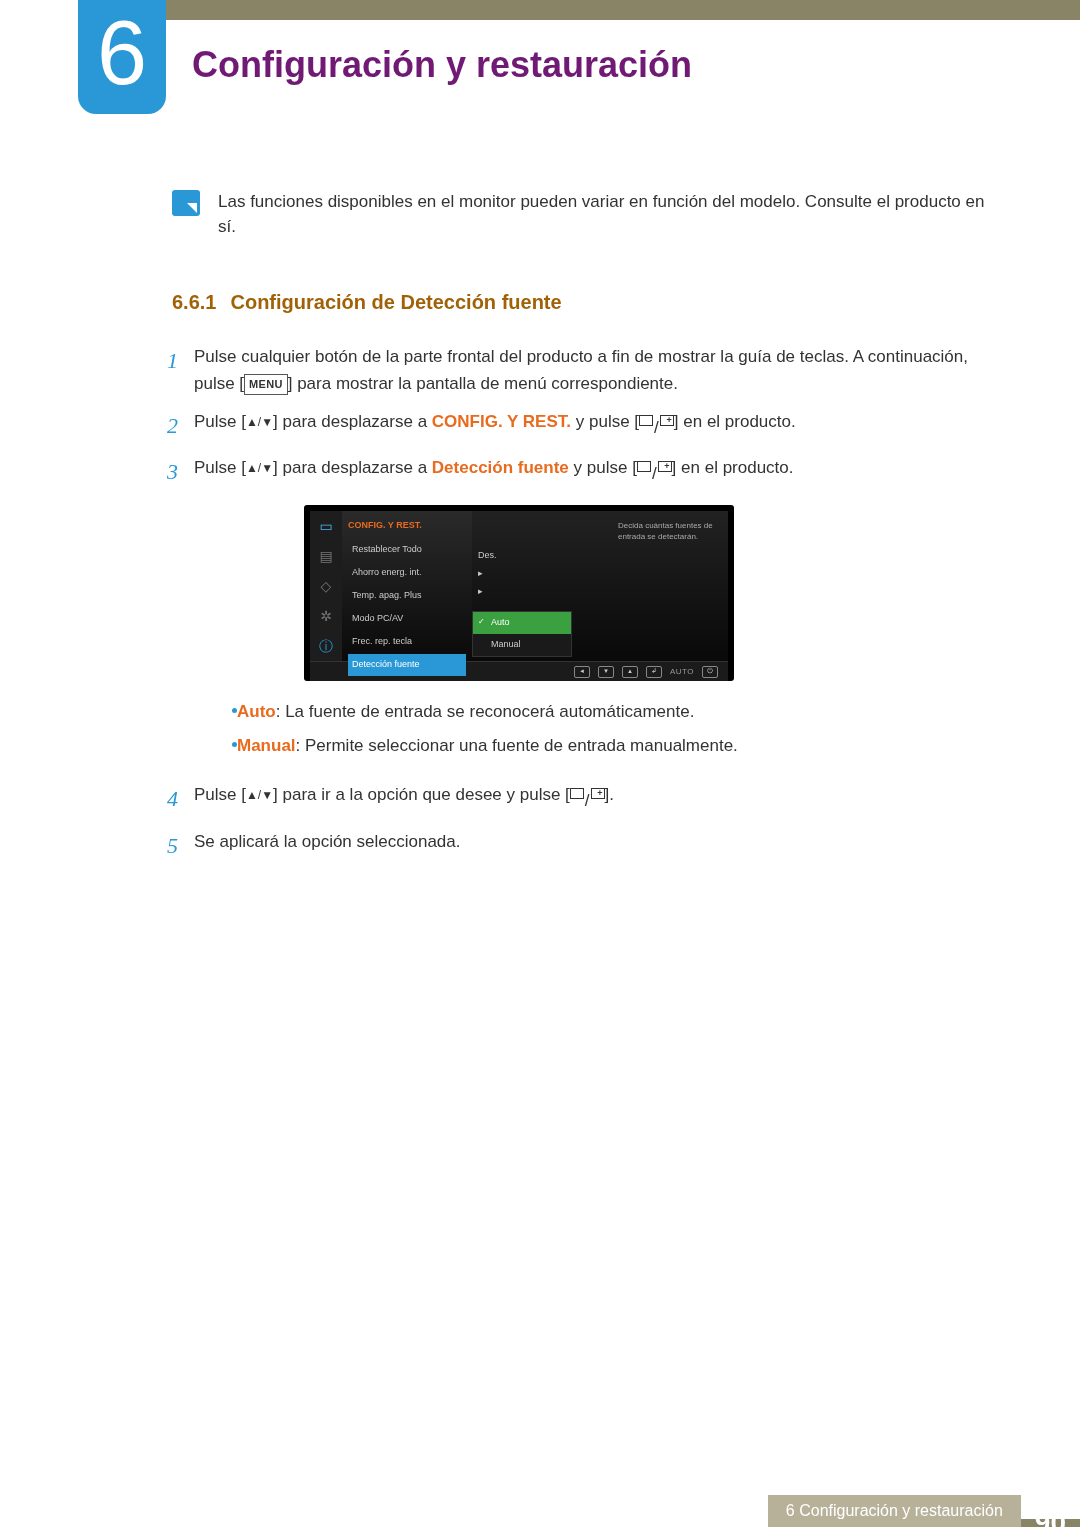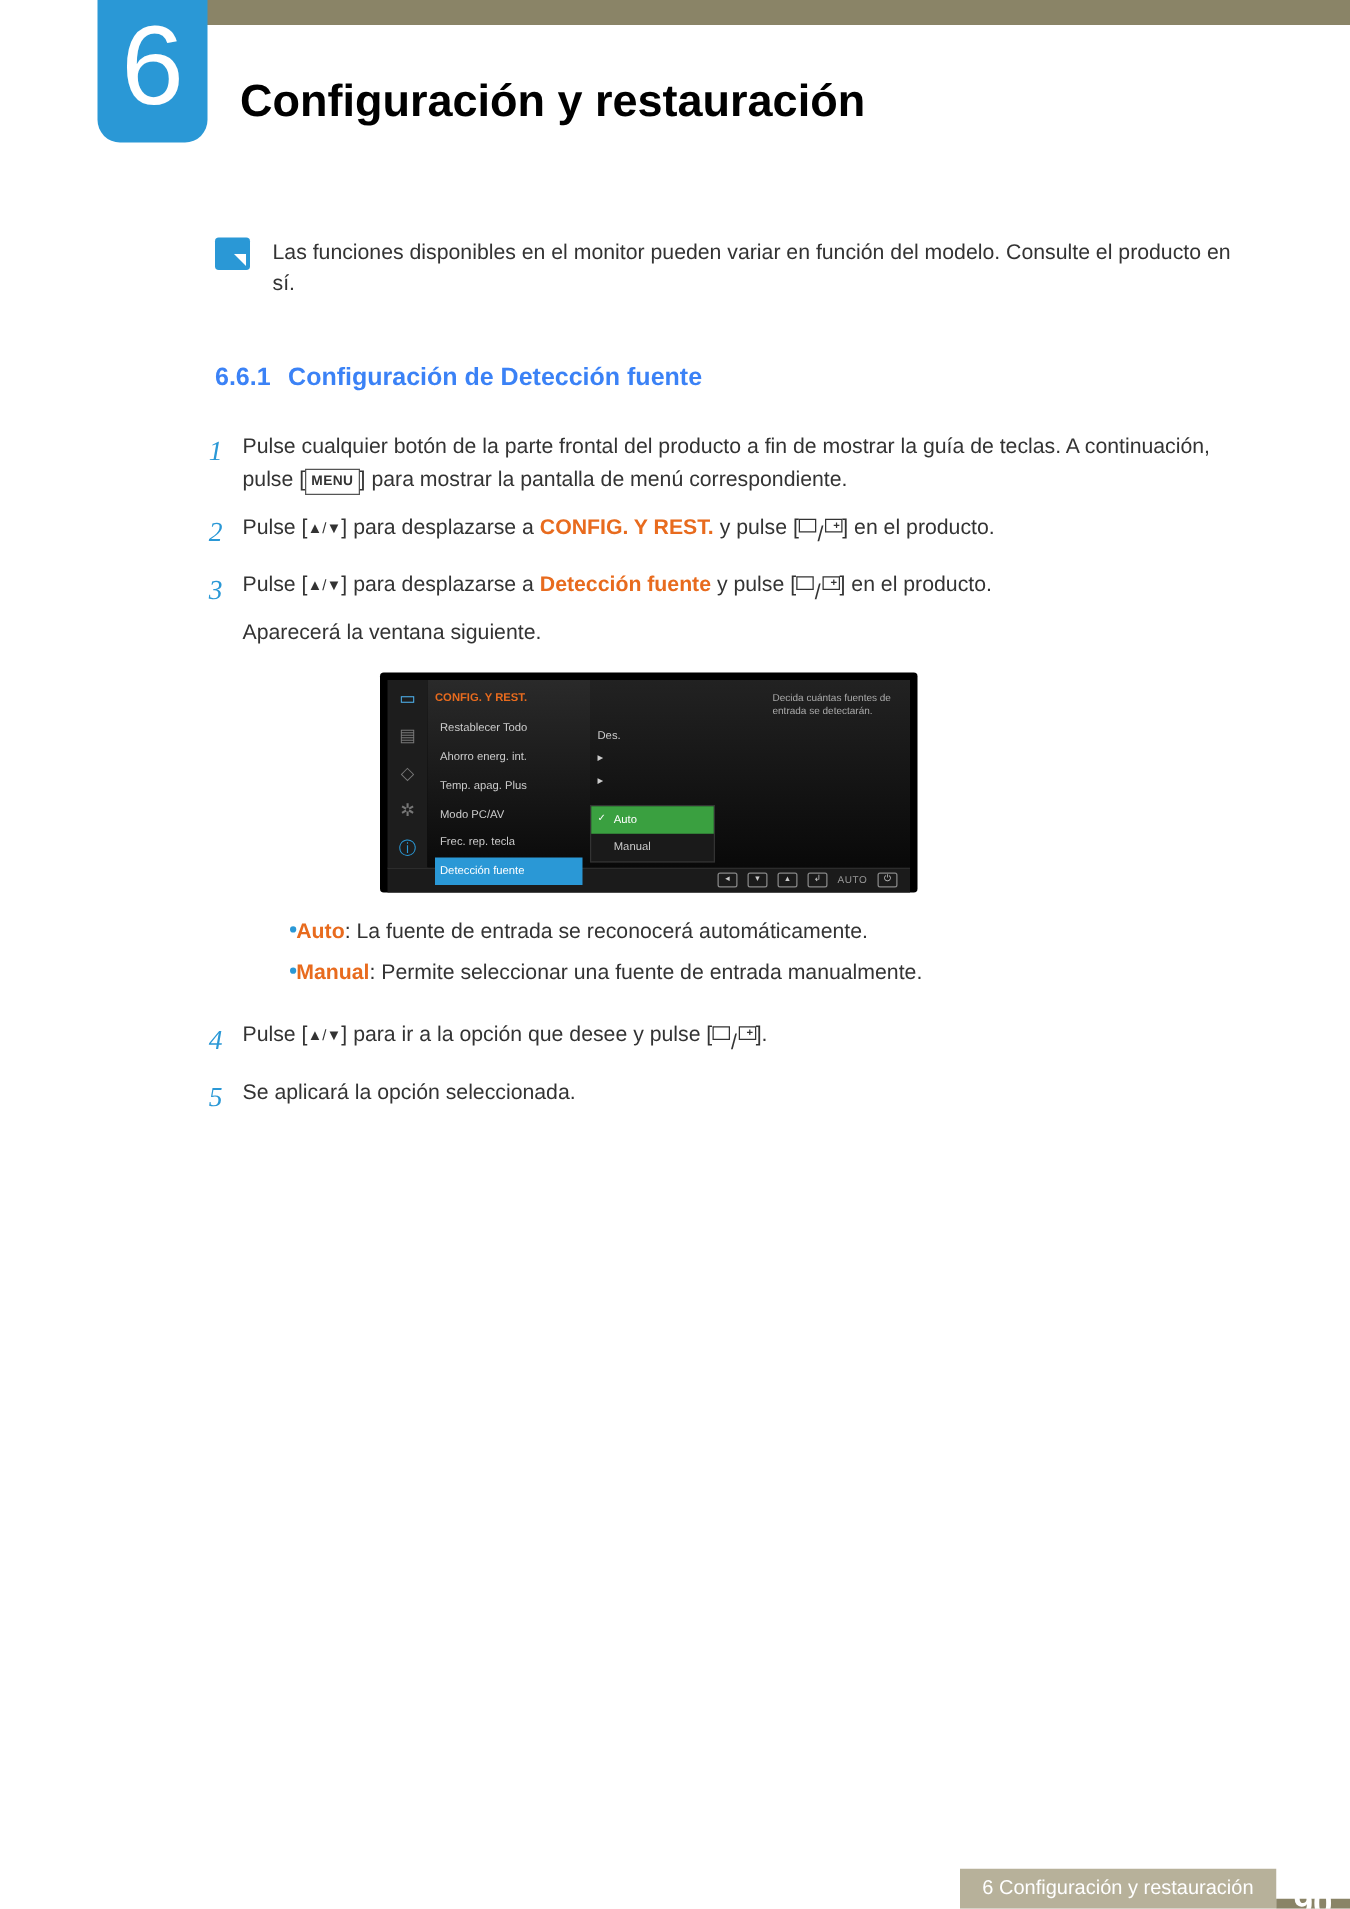--- a/index.html
+++ b/index.html
@@ -32,24 +32,24 @@
     color: #fff;
     font-size: 90px;
     font-weight: 300;
     font-family: Arial, sans-serif;
     line-height: 1;
     position: relative;
     top: -4px;
   }
   .chapter-title {
     position: absolute;
-    left: 192px; top: 60px;
+    left: 192px; top: 44px;
     font-size: 36px;
     font-weight: bold;
-    color: #000000;
+    color: #701a75;
   }
   .section {
     position: absolute;
     left: 80px; top: 190px;
     width: 920px;
   }
   .sec-heading {
     font-size: 30px;
     font-weight: bold;
     color: #2a98d6;
@@ -85,21 +85,21 @@
   }
   .note-text {
     font-size: 17px;
     line-height: 1.45;
     color: #333;
   }
   .subheading {
     margin-left: 92px;
     font-size: 20px;
     font-weight: bold;
-    color: #3b82f6;
+    color: #a16207;
     margin-bottom: 30px;
   }
   .sub-num { margin-right: 14px; }
   .steps {
     margin-left: 76px;
   }
   .step {
     display: flex;
     gap: 16px;
     margin-bottom: 12px;
@@ -351,21 +351,20 @@
       <div class="step-num">2</div>
       <div class="step-body">
         <span>Pulse [</span><span class="tri">▲/▼</span><span>] para desplazarse a </span><span class="hl-bold">CONFIG. Y REST.</span><span> y pulse [</span><span class="rects"><span></span>/<span class="plus"></span></span><span>] en el producto.</span>
       </div>
     </div>
 
     <div class="step">
       <div class="step-num">3</div>
       <div class="step-body">
         <span>Pulse [</span><span class="tri">▲/▼</span><span>] para desplazarse a </span><span class="hl-norm">Detección fuente</span><span> y pulse [</span><span class="rects"><span></span>/<span class="plus"></span></span><span>] en el producto.</span>
-        <div style="margin-top:6px">Aparecerá la ventana siguiente.</div>
 
         <div class="osd">
           <div class="osd-body">
             <div class="osd-nav">
               <div class="osd-nav-icon active">▭</div>
               <div class="osd-nav-icon">▤</div>
               <div class="osd-nav-icon">◇</div>
               <div class="osd-nav-icon">✲</div>
               <div class="osd-nav-icon" style="color:#2a98d6">ⓘ</div>
             </div>

